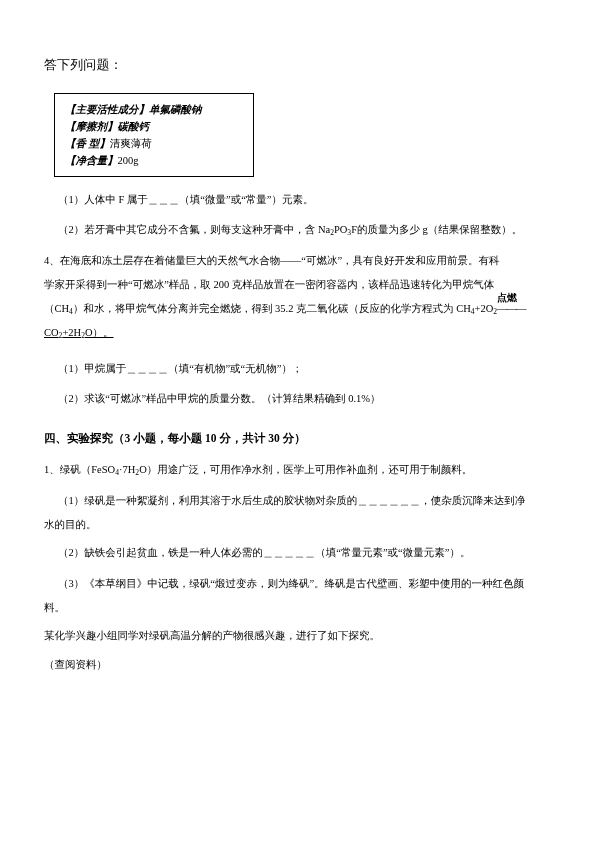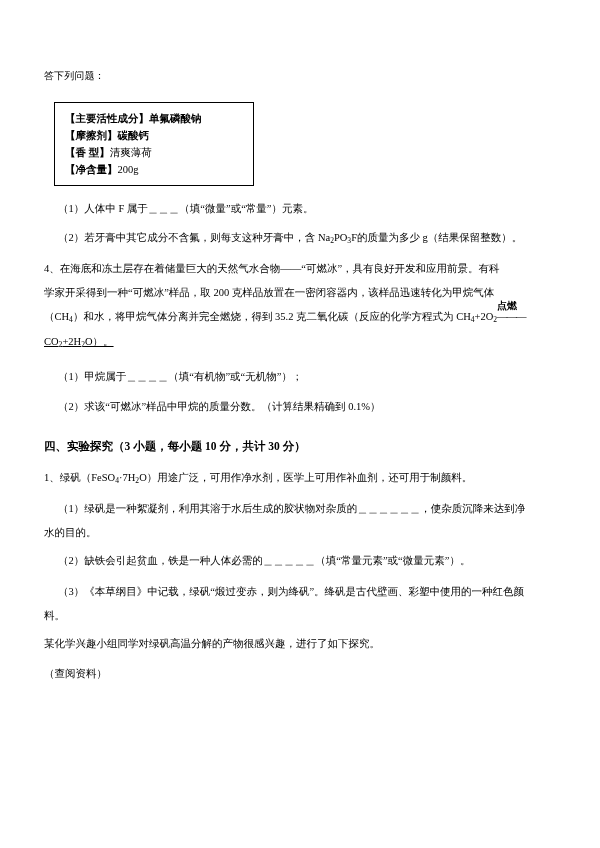--- a/index.html
+++ b/index.html
@@ -16,23 +16,23 @@
     overflow: hidden;
   }
   .page {
     width: 600px;
     height: 848px;
     box-sizing: border-box;
     padding: 52px 44px 0 44px;
     position: relative;
   }
   .line {
-    font-size: 10px;
+    font-size: 13px;
     line-height: 1.55;
-    margin: 16px 0 12px 0;
+    margin: 3px 0 12px 0;
     text-align: justify;
     letter-spacing: 0.1px;
   }
   .indent {
     text-indent: 0;
     padding-left: 14px;
   }
   .para {
     font-size: 10.5px;
     line-height: 1.8;
@@ -46,20 +46,21 @@
     margin: 6px 0 14px 10px;
     min-width: 178px;
   }
   .label-row {
     font-size: 10.5px;
     line-height: 1.62;
     white-space: nowrap;
   }
   .bk {
     font-weight: bold;
+    font-style: italic;
   }
   .section-head {
     font-size: 11.5px;
     font-weight: bold;
     margin: 20px 0 14px 0;
     line-height: 1.6;
   }
   .formula-line {
     font-size: 10.5px;
     line-height: 1.9;

